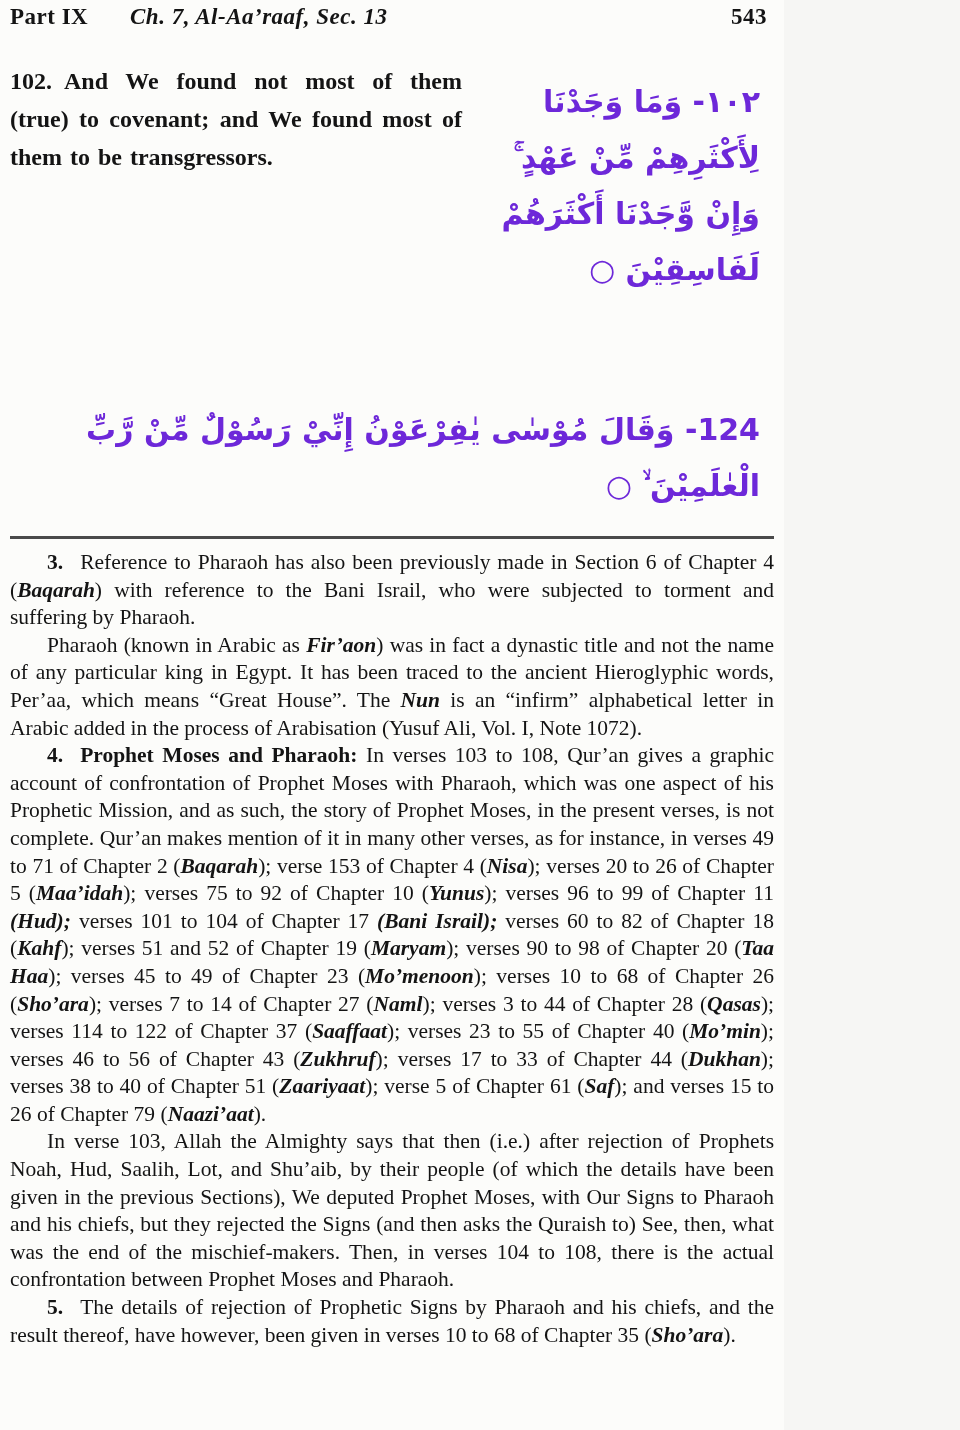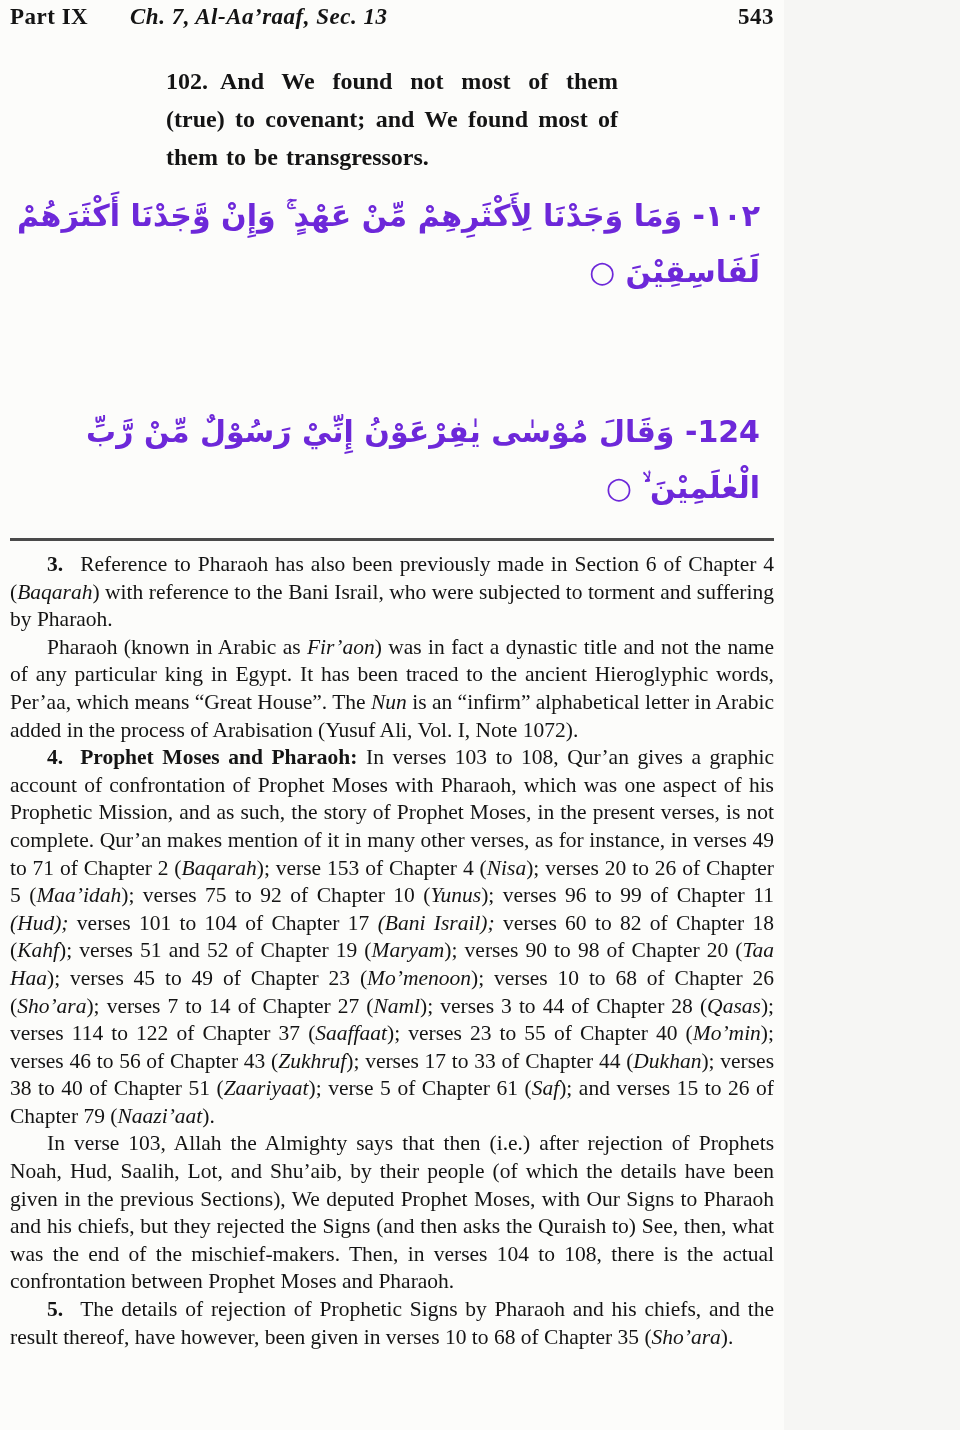--- a/index.html
+++ b/index.html
@@ -27,27 +27,27 @@
     font-weight: bold;
     letter-spacing: 0.5px;
   }
   .ph-center {
     font-style: italic;
     font-weight: bold;
     flex: 1;
     margin-right: 120px;
   }
   .ph-left { min-width: 120px; }
-  .ph-right { min-width: 50px; text-align: right; }
+  .ph-right { min-width: 50px; text-align: center; }
   
   .verses { margin-top: 32px; }
   .verse-row {
     display: flex;
-    flex-direction: column;
-    align-items: center;
+    flex-direction: row;
+    align-items: flex-start;
   }
   .verse-row + .verse-row { margin-top: 46px; }
   .v-en {
     width: 452px;
     font-size: 24px;
     font-weight: bold;
     line-height: 38px;
     text-align: justify;
     word-spacing: 2px;
   }
@@ -78,21 +78,21 @@
   .footnotes {
     font-size: 21.5px;
     line-height: 27.6px;
     text-align: justify;
   }
   .fn {
     margin: 0;
     text-indent: 37px;
   }
   .b { font-weight: bold; }
-  .i { font-style: italic; }
+  .i { font-style: italic; font-weight: bold; }
   .gap { margin-right: 17px; }
   .sup { vertical-align: super; }
 </style>
 </head>
 <body>
 
 <div class="page">
 
   <header class="pagehead">
     <span class="ph-left">Part IX</span>

